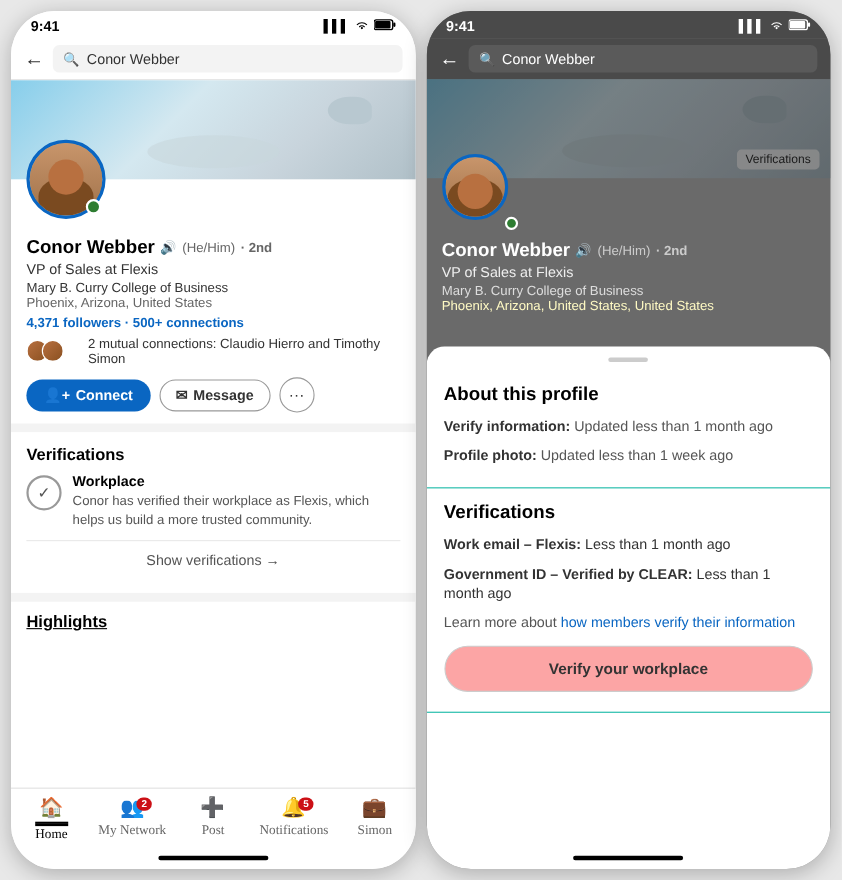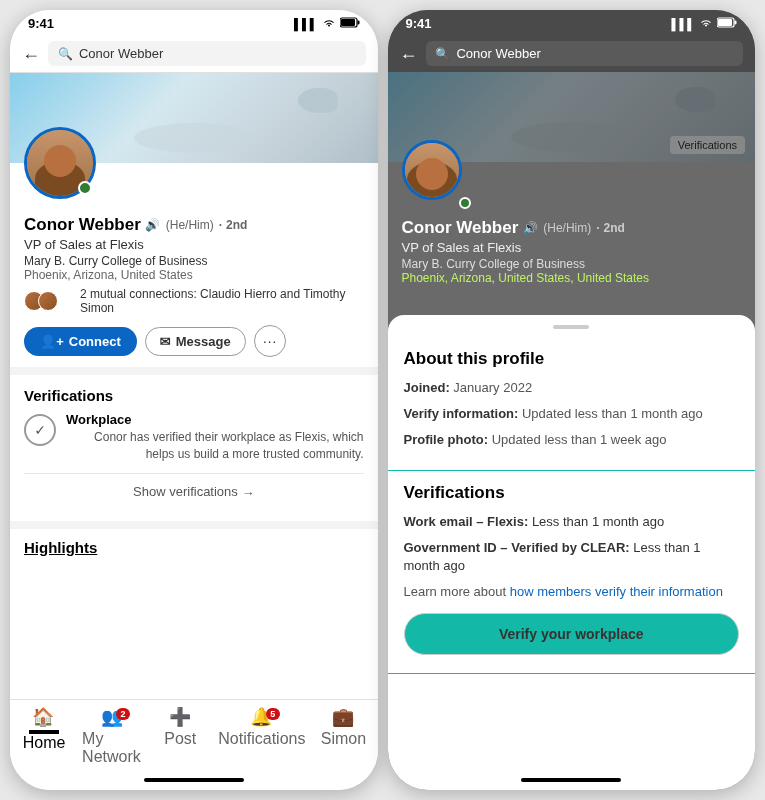--- a/index.html
+++ b/index.html
@@ -317,21 +317,20 @@
     .verification-text h4 {
       font-size: 13px;
       font-weight: 700;
       color: #000;
     }
     .verification-text p {
       font-size: 12px;
       color: #555;
       line-height: 1.4;
       margin-top: 2px;
-      text-align: right;
     }
     .show-verifications {
       text-align: center;
       padding: 10px;
       font-size: 13px;
       color: #555;
       cursor: pointer;
       border-top: 1px solid #e8e8e8;
       margin-top: 10px;
     }
@@ -359,21 +358,21 @@
       content: '';
       position: absolute;
       bottom: -6px;
       left: 50%;
       transform: translateX(-50%);
       width: 30px;
       height: 2px;
       background: #000;
     }
     .nav-icon { font-size: 18px; }
-    .nav-label { font-size: 16px; margin-top: 2px; }
+    .nav-label { font-size: 12px; margin-top: 2px; font-family: Liberation Serif, serif; }
     .nav-badge {
       position: absolute;
       top: 2px;
       right: calc(50% - 18px);
       background: #cc1016;
       color: #fff;
       font-size: 9px;
       font-weight: 700;
       border-radius: 10px;
       padding: 1px 4px;
@@ -470,21 +469,21 @@
       color: #0a66c2;
       text-decoration: none;
     }
 
     .verify-btn {
       display: block;
       width: 100%;
       padding: 12px;
       border: 1.5px solid #ccc;
       border-radius: 24px;
-      background: #14b8a6;
+      background: #fca5a5;
       text-align: center;
       font-size: 14px;
       font-weight: 600;
       color: #333;
       cursor: pointer;
       margin: 12px 0 6px;
     }
 
     
     .home-indicator {
@@ -558,20 +557,25 @@
   <div class="profile-info">
     <div class="profile-name-row">
       <span class="profile-name">Conor Webber</span>
       <span class="sound-icon">🔊</span>
       <span class="profile-pronoun">(He/Him)</span>
       <span class="profile-degree">· 2nd</span>
     </div>
     <div class="profile-title">VP of Sales at Flexis</div>
     <div class="profile-school">Mary B. Curry College of Business</div>
     <div class="profile-location">Phoenix, Arizona, United States</div>
+    <div class="profile-stats">
+      <span>4,371 followers</span>
+      <span> · </span>
+      <span>500+ connections</span>
+    </div>
     <div class="mutual-connections">
       <div class="mutual-avatars">
         <div class="mutual-avatar"></div>
         <div class="mutual-avatar"></div>
       </div>
       <span>2 mutual connections: Claudio Hierro and Timothy Simon</span>
     </div>
   </div>
 
   <div class="action-buttons">
@@ -690,32 +694,28 @@
       <div class="online-dot" style="bottom:3px;right:3px;width:12px;height:12px;"></div>
     </div>
     <div class="profile-name-row" style="margin-top:6px;">
       <span class="profile-name" style="color:#fff;">Conor Webber</span>
       <span class="sound-icon" style="color:#ccc;">🔊</span>
       <span class="profile-pronoun" style="color:#ccc;">(He/Him)</span>
       <span class="profile-degree" style="color:#ccc;">· 2nd</span>
     </div>
     <div class="profile-title" style="color:#eee;">VP of Sales at Flexis</div>
     <div class="profile-school" style="color:#ddd;">Mary B. Curry College of Business</div>
-    <div class="profile-location" style="color:#bef264;">Phoenix, Arizona, United States, United States</div>
+    <div class="profile-location" style="color:#fef9c3;">Phoenix, Arizona, United States, United States</div>
   </div>
 
   <div class="modal-sheet">
     <div class="modal-handle"></div>
 
     <div class="modal-section">
       <div class="modal-section-title">About this profile</div>
-      <div class="info-row">
-        <strong>Joined:</strong>
-        <span>January 2022</span>
-      </div>
       <div class="info-row">
         <strong>Verify information:</strong>
         <span> Updated less than 1 month ago</span>
       </div>
       <div class="info-row">
         <strong>Profile photo:</strong>
         <span> Updated less than 1 week ago</span>
       </div>
     </div>
 

